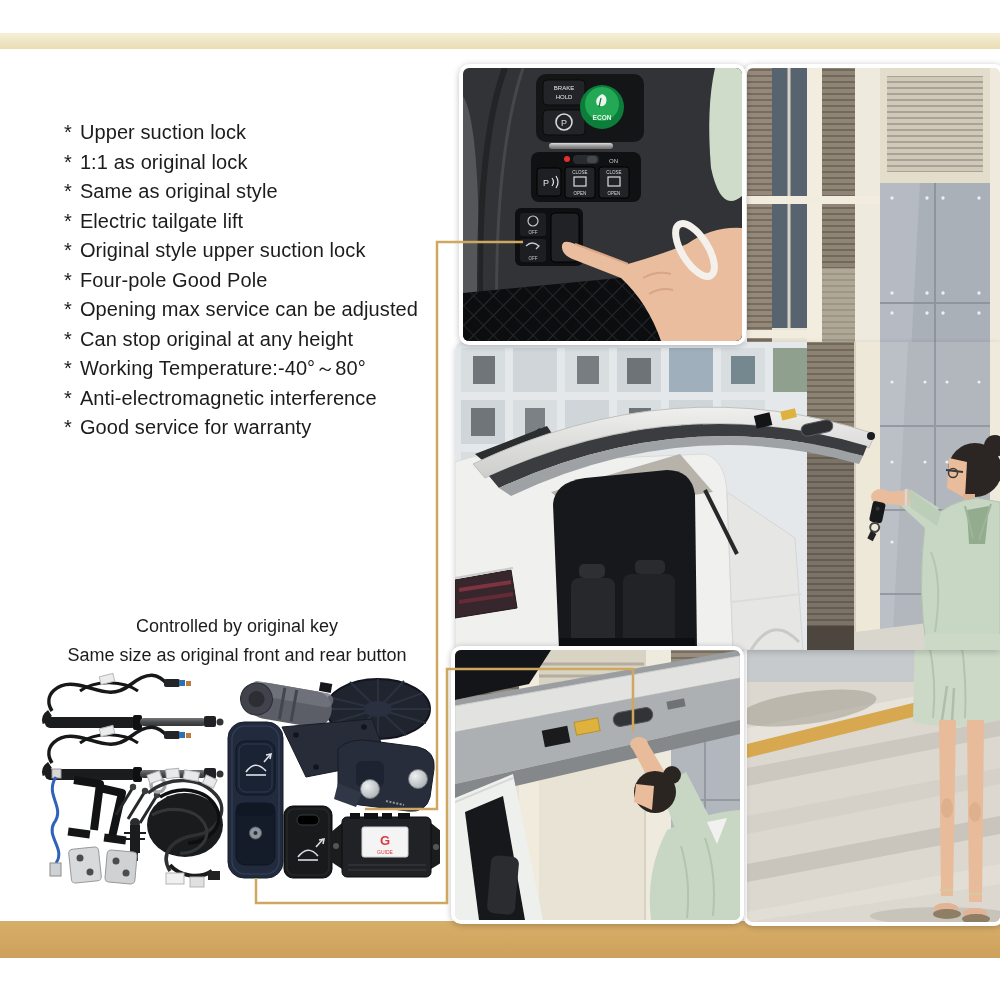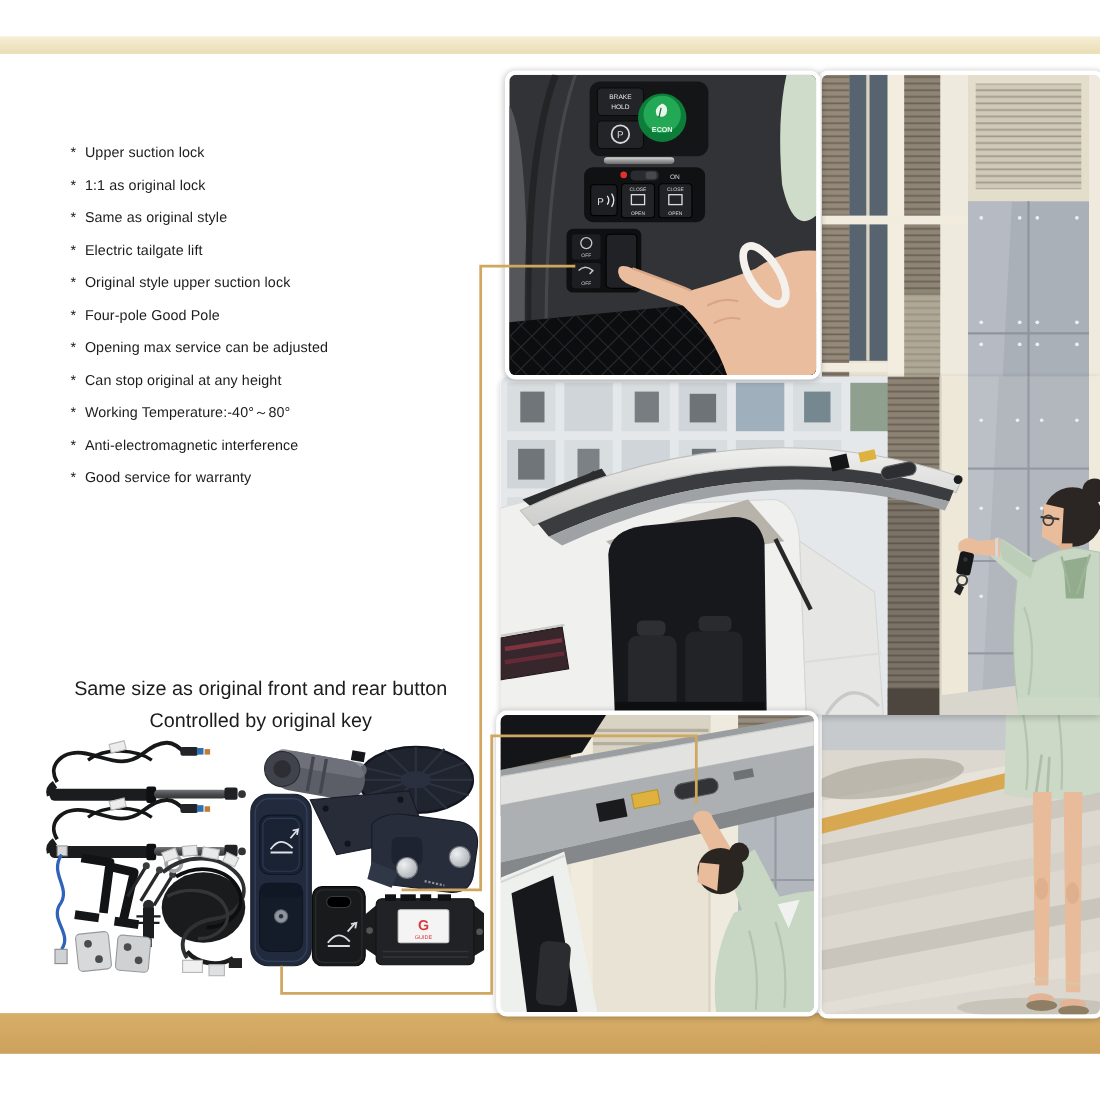--- a/index.html
+++ b/index.html
@@ -1,21 +1,21 @@
 <!DOCTYPE html>
 <html><head>
 <meta charset="utf-8">
 <style>
   html,body{margin:0;padding:0;background:#fff;}
   .page{position:relative;width:1000px;height:1000px;background:#fff;overflow:hidden;
         font-family:"Liberation Sans",sans-serif;color:#1c1c1c;}
   .band{position:absolute;left:0;width:1000px;}
   .band.top{top:33px;height:16px;background:linear-gradient(#f6efd7,#eaddb4);}
   .band.bottom{top:921px;height:37px;background:linear-gradient(#d7ae69,#cda15b);}
-  .features{position:absolute;left:64px;top:124px;font-size:13px;line-height:29.5px;
+  .features{position:absolute;left:64px;top:118px;font-size:20px;line-height:29.5px;
             letter-spacing:.1px;white-space:nowrap;}
   .feat .b{display:inline-block;margin-right:8px;}
   .captions{position:absolute;left:22px;top:612px;width:430px;text-align:center;
             font-size:18px;line-height:29px;}
   .photo{position:absolute;background:#fff;border:4px solid #fff;border-radius:10px;
          box-shadow:0 1px 6px rgba(0,0,0,.25);}
   .photo svg,.plain svg{display:block;}
   #ph-interior{left:459px;top:64px;width:279px;height:273px;z-index:3;}
   #ph-building{left:743px;top:64px;width:253px;height:854px;z-index:1;}
   #ph-tailgate{left:455px;top:342px;width:545px;height:308px;z-index:2;position:absolute;
@@ -43,22 +43,22 @@
     <div class="feat"><span class="b">*</span><span>Original style upper suction lock</span></div>
     <div class="feat"><span class="b">*</span><span>Four-pole Good Pole</span></div>
     <div class="feat"><span class="b">*</span><span>Opening max service can be adjusted</span></div>
     <div class="feat"><span class="b">*</span><span>Can stop original at any height</span></div>
     <div class="feat"><span class="b">*</span><span>Working Temperature:-40°～80°</span></div>
     <div class="feat"><span class="b">*</span><span>Anti-electromagnetic interference</span></div>
     <div class="feat"><span class="b">*</span><span>Good service for warranty</span></div>
   </div>
 
   <div class="captions">
+    <div>Controlled by original key</div>
     <div>Same size as original front and rear button</div>
-    <div>Controlled by original key</div>
   </div>
 
   <div class="photo" id="ph-building">
     <svg width="253" height="854" viewBox="0 0 253 854">
       <defs>
         <pattern id="b-lv" width="6" height="6" patternUnits="userSpaceOnUse">
           <rect width="6" height="6" fill="none"></rect>
             <line x1="0" y1="2" x2="6" y2="2" stroke="rgba(40,32,20,.35)" stroke-width="1.6"></line>
         </pattern>
       </defs>

